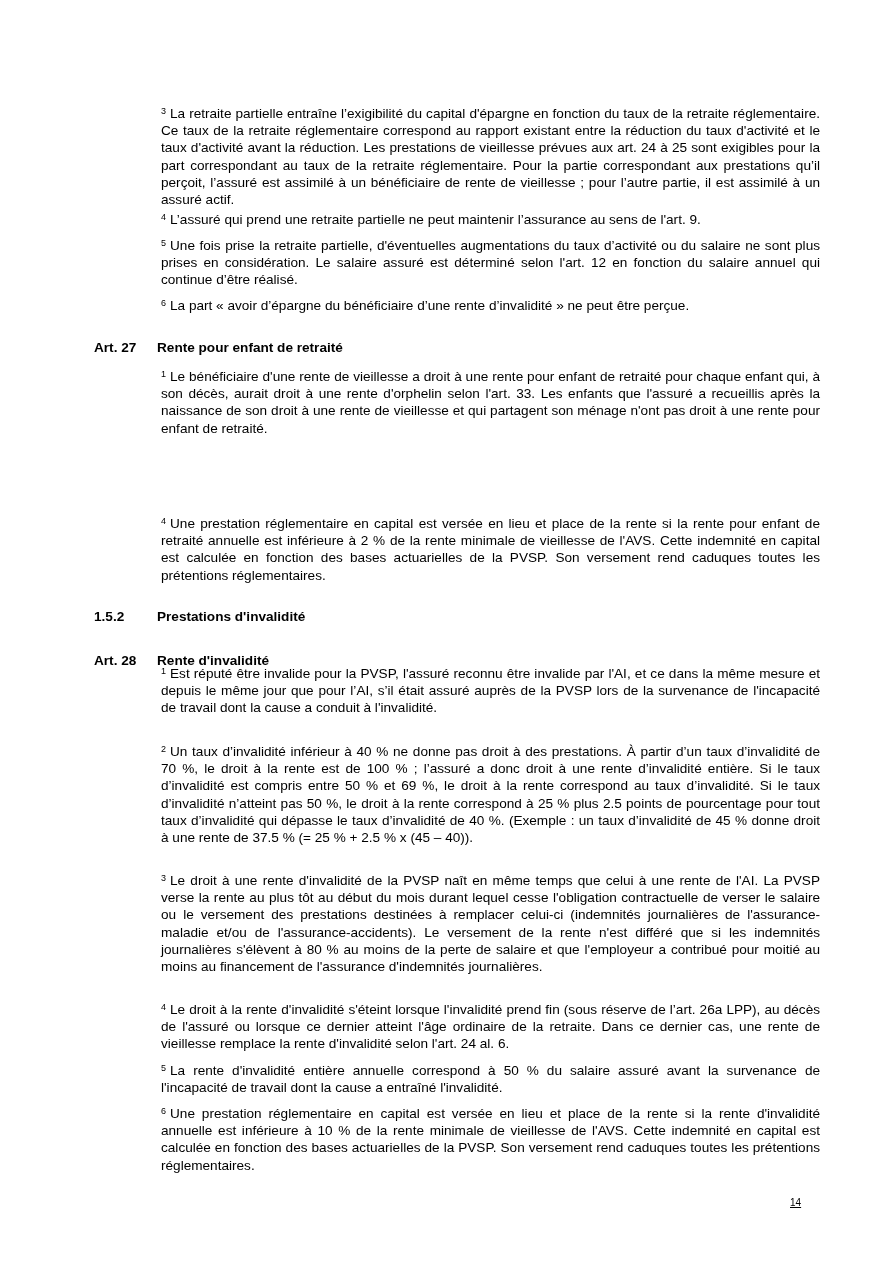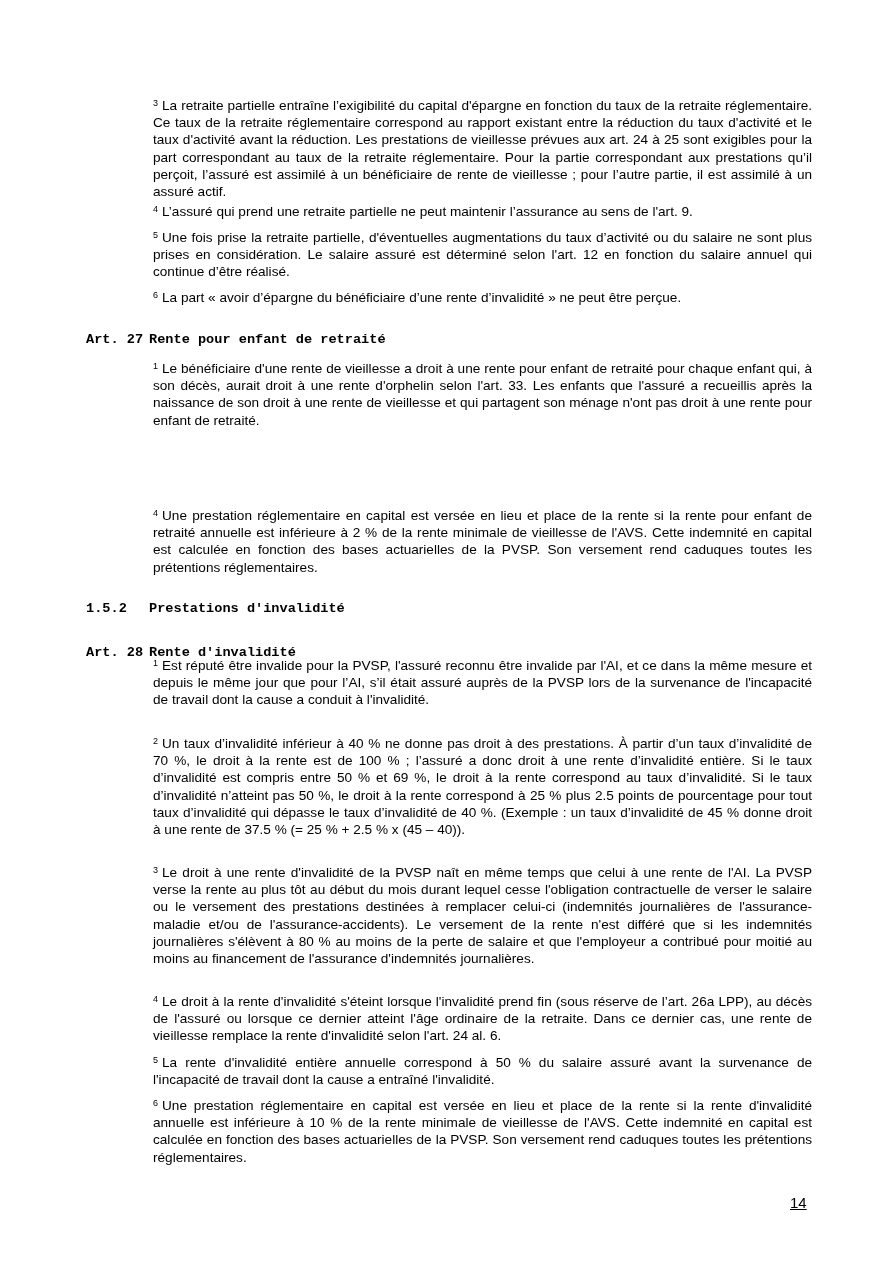--- a/index.html
+++ b/index.html
@@ -4,29 +4,29 @@
   <style>
     html, body { margin: 0; padding: 0; background: #ffffff; }
     body {
       width: 892px; height: 1263px; position: relative; overflow: hidden;
       font-family: "Liberation Sans", sans-serif; color: #000;
       font-size: 13.6px; line-height: 17.2px;
     }
     .page { position: absolute; left: 0; top: 0; width: 892px; height: 1263px; }
     .para {
       position: absolute; left: 149px; width: 659px;
-      text-align: justify; margin: 4px;
+      text-align: justify; margin: 12px;
     }
     .para sup { font-size: 9px; vertical-align: 4px; line-height: 0; margin-right: 4px; }
     .heading {
-      position: absolute; left: 86px; font-weight: bold; margin: 0;
-      font-size: 13.6px; line-height: 17px; font-family: Liberation Mono, monospace;
+      position: absolute; left: 86px; font-weight: bold; margin: 8px;
+      font-size: 13.6px; line-height: 17px;
     }
     .heading .num { display: inline-block; width: 63px; }
-    .page-number { position: absolute; left: 790px; top: 1194px; font-size: 15px; text-decoration: underline; }
+    .page-number { position: absolute; left: 790px; top: 1194px; font-size: 10px; text-decoration: underline; }
   </style>
 </head>
 <body>
 
 <div class="page">
 
   <p class="para" style="top:93px"><sup>3</sup><span>La retraite partielle entraîne l’exigibilité du capital d'épargne en fonction du taux de la retraite réglementaire. Ce taux de la retraite réglementaire correspond au rapport existant entre la réduction du taux d'activité et le taux d'activité avant la réduction. Les prestations de vieillesse prévues aux art. 24 à 25 sont exigibles pour la part correspondant au taux de la retraite réglementaire. Pour la partie correspondant aux prestations qu’il perçoit, l’assuré est assimilé à un bénéficiaire de rente de vieillesse ; pour l’autre partie, il est assimilé à un assuré actif.</span></p>
 
   <p class="para" style="top:199px"><sup>4</sup><span>L’assuré qui prend une retraite partielle ne peut maintenir l’assurance au sens de l'art. 9.</span></p>
 

